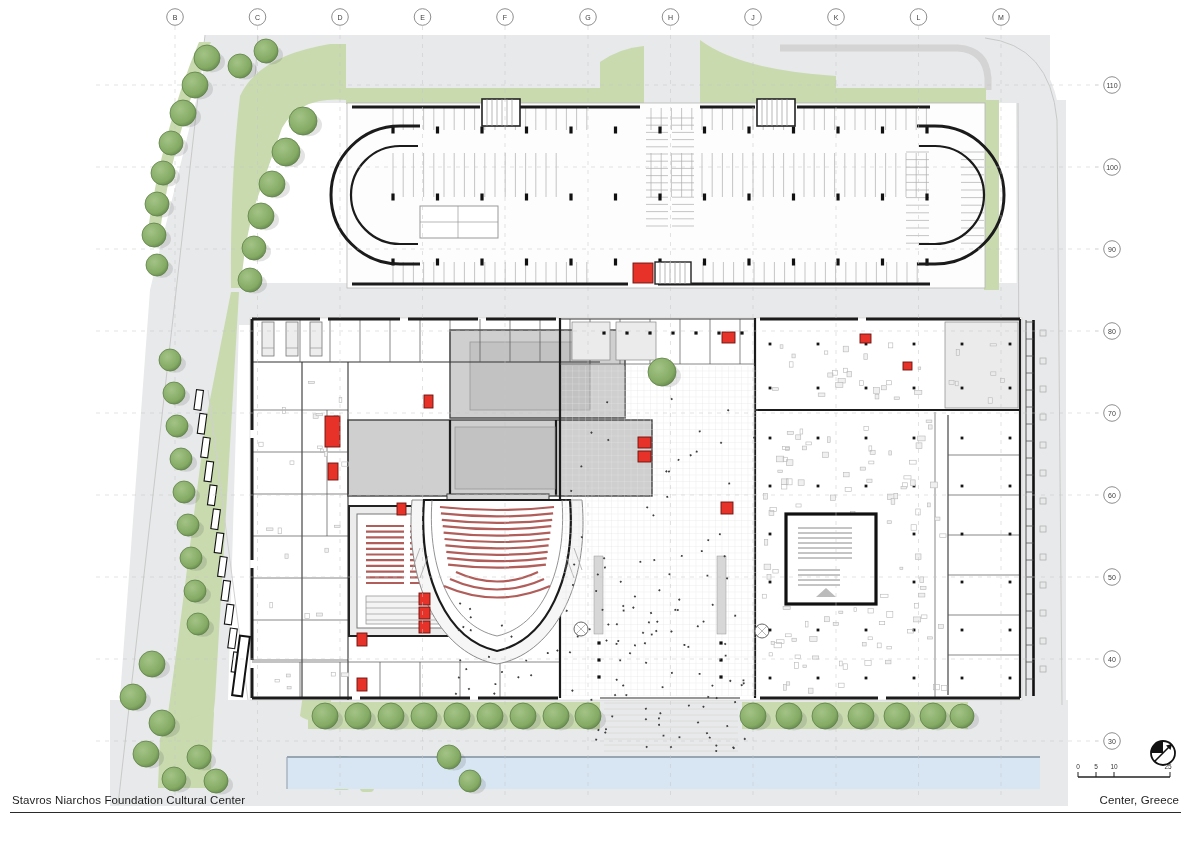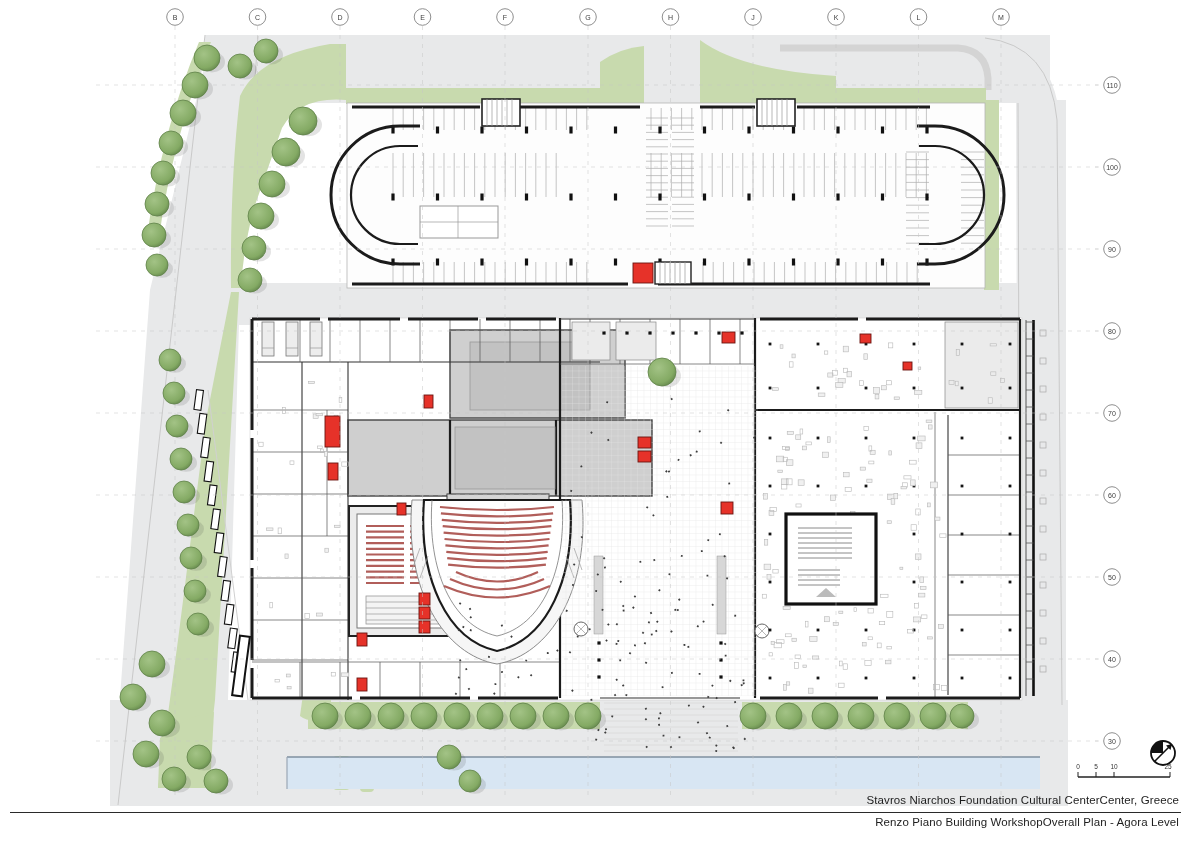--- a/index.html
+++ b/index.html
@@ -19,21 +19,21 @@
   .gray1{fill:var(--stage-gray);stroke:#444;stroke-width:1.4}
   .gray2{fill:var(--stage-gray-dark);stroke:#999;stroke-width:.8}
   .lightroom{fill:#ebebeb;stroke:#888;stroke-width:.7}
   .redbox{fill:var(--accent-red);stroke:#6b1410;stroke-width:.9}
   .seatrow{stroke:var(--seat-red);stroke-width:2.2;fill:none}
   .gridln{stroke:var(--grid-line);stroke-width:.9;stroke-dasharray:4 5;fill:none;opacity:.55}
   .bubble{fill:#fff;stroke:#8f8f8f;stroke-width:1}
   .btxt{font-size:7px;fill:#3c3c3c;text-anchor:middle;font-family:"Liberation Sans",sans-serif}
   .stxt{font-size:6.5px;fill:#333;text-anchor:middle;font-family:"Liberation Sans",sans-serif}
   
-  .tb-row{position:absolute;left:12px;right:12px;display:flex;justify-content:flex-end;
+  .tb-row{position:absolute;left:12px;right:12px;display:flex;justify-content:space-between;
           font-size:11.5px;color:#1d1d1d;letter-spacing:.1px}
   #tb-row1{top:794px}
   #tb-row2{top:816px}
   #tb-line{position:absolute;left:10px;right:10px;top:812px;border-top:1.6px solid #2a2a2a}
 </style>
 </head>
 <body>
 
 <div class="frame">
 <svg id="plan" width="1191" height="842" viewBox="0 0 1191 842">
@@ -1171,17 +1171,13 @@
     <path d="M1154,762 L1172,744" stroke="#111" stroke-width="1.6" fill="none"></path>
     <path d="M1172,744 l-1.5,6 l-4.5,-4.5 z" fill="#111"></path>
   </g>
 </svg>
 
 <div id="tb-row1" class="tb-row">
   <span>Stavros Niarchos Foundation Cultural Center</span>
   <span>Center, Greece</span>
 </div>
 <div id="tb-line"></div>
-<div id="tb-row2" class="tb-row">
-  <span>Renzo Piano Building Workshop</span>
-  <span>Overall Plan - Agora Level</span>
 </div>
-</div>
 
 </body></html>

